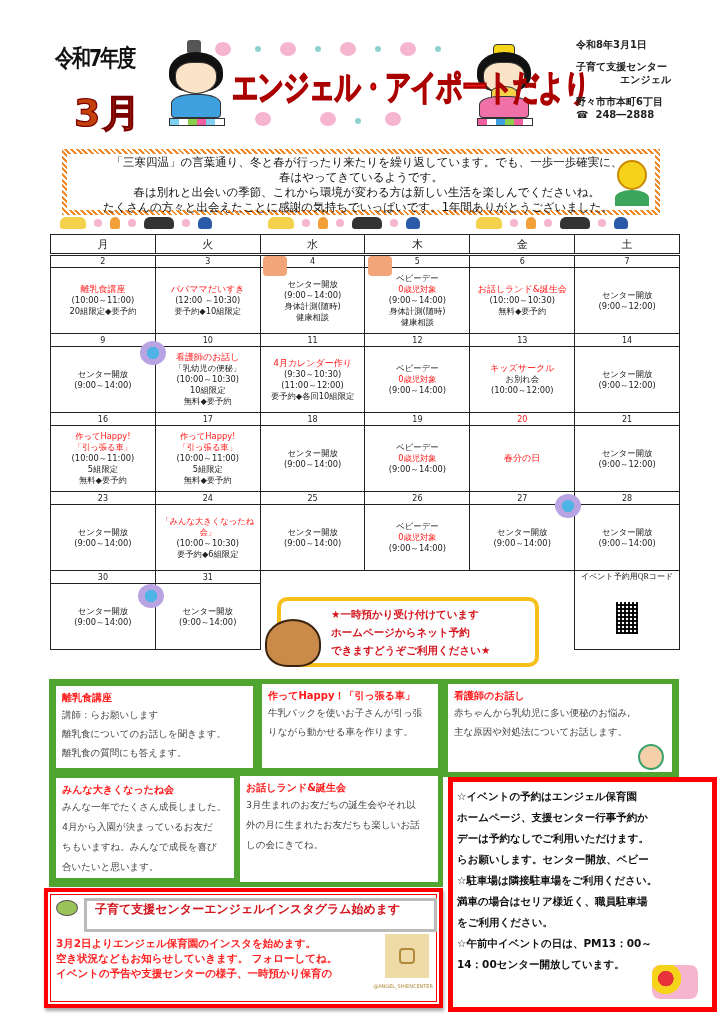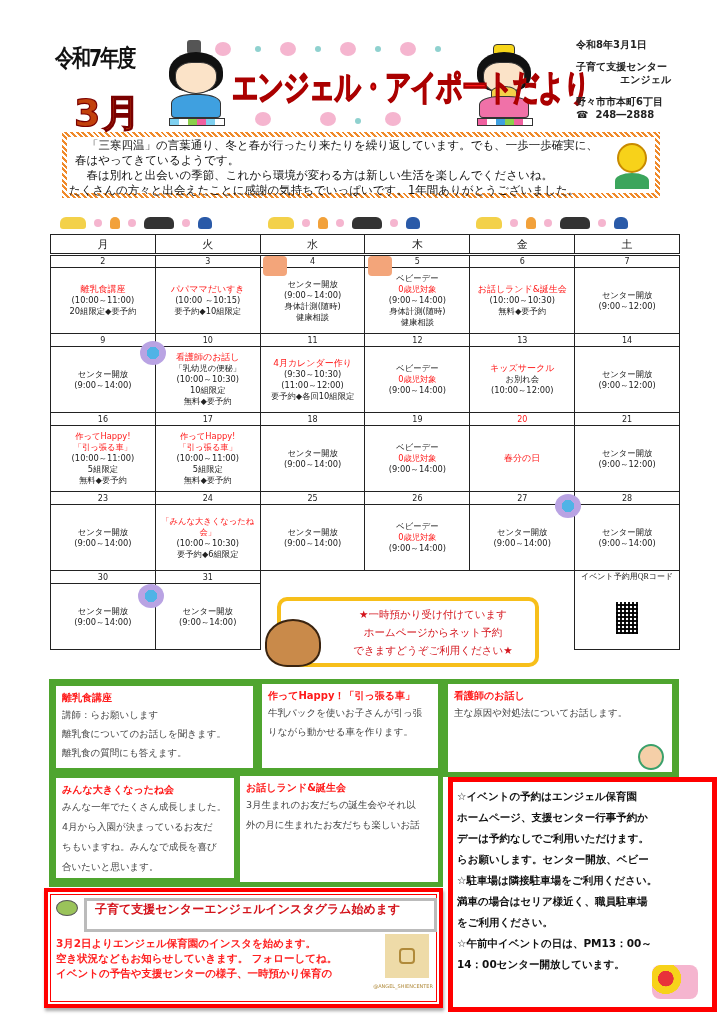--- a/index.html
+++ b/index.html
@@ -10,44 +10,44 @@
   
   .fiscal { left: 55px; top: 45px; font-size: 19px; font-weight: bold; letter-spacing: -2px; color: #111; transform: scaleY(1.25); }
   .month { left: 74px; top: 88px; font-size: 38px; font-weight: 900; color: #c2410c; -webkit-text-stroke: 1.2px #7a0000; letter-spacing: 2px; }
   .banner { left: 165px; top: 38px; width: 370px; height: 90px; }
   .banner-bg-dot { position: absolute; border-radius: 50%; }
   .banner-title { left: 232px; top: 70px; font-size: 26px; font-weight: 900; color: #ff1a1a; -webkit-text-stroke: 1px #a00; letter-spacing: -1px; transform: scaleY(1.35); white-space: nowrap; }
   .info { left: 576px; top: 38px; font-size: 10px; font-weight: bold; color: #222; line-height: 13px; }
   .info div { white-space: nowrap; }
 
   
-  .greeting { left: 62px; top: 132px; width: 598px; height: 66px;
+  .greeting { left: 62px; top: 149px; width: 598px; height: 66px;
     border: 5px solid transparent;
     background: linear-gradient(#fff,#fff) padding-box,
       repeating-linear-gradient(45deg,#f08a2a 0 2px,#fff 2px 4px) border-box;
-    font-size: 11.5px; line-height: 15px; padding: 1px 8px; color: #111; }
+    font-size: 11.5px; line-height: 15px; padding: 1px 8px; color: #111; text-align: center; }
   .greeting p { white-space: nowrap; }
 
   
   .strip { left: 60px; top: 213px; width: 620px; height: 20px; display: flex; gap: 8px; align-items: center; }
   .deco { width: 16px; height: 12px; border-radius: 6px 6px 3px 3px; }
 
   
   table.cal { position: absolute; left: 50px; top: 234px; width: 630px; border-collapse: collapse; table-layout: fixed; font-size: 8.5px; }
   .cal td, .cal th { border: 1.5px solid #222; text-align: center; vertical-align: middle; }
   .cal th { font-size: 11px; font-weight: normal; height: 20px; border-bottom: 3px double #222; }
   .cal td.dn { height: 13px; font-size: 8px; border-bottom: 1.5px solid #222; }
   .cal td.dc { height: 66px; line-height: 11px; font-size: 8.3px; }
   .red { color: #ff1a1a; }
   .ev-title { color: #ff1a1a; font-size: 9px; }
 
   
   .notice-wrap { left: 265px; top: 597px; width: 290px; height: 76px; }
   .notice { position: absolute; left: 12px; top: 0; width: 262px; height: 70px; border: 4px solid #f7bf1a; border-radius: 10px; background: #fff;
-     color: #d4141c; font-weight: normal; font-size: 10.5px; text-align: center; line-height: 18px; padding-top: 4px; padding-left: 50px; }
+     color: #d4141c; font-weight: bold; font-size: 10.5px; line-height: 18px; padding-top: 4px; padding-left: 50px; }
   .mascot { position: absolute; left: 0; top: 22px; width: 56px; height: 48px; border-radius: 50% 50% 40% 40%; background: #c98a4a; border: 2px solid #3a2410; }
   .qr-cell-label { font-size: 8px; font-family: Liberation Serif, serif; }
   .qr { width: 22px; height: 32px; margin: 20px auto 0; background:
     repeating-linear-gradient(90deg,#111 0 2px,#fff 2px 4px),
     repeating-linear-gradient(0deg,#111 0 2px,#fff 2px 4px); background-blend-mode: multiply; }
 
   
   .green-frame { left: 49px; top: 679px; width: 394px; height: 208px; background: #4fa52f; }
   .green-frame-r { left: 443px; top: 679px; width: 236px; height: 98px; background: #4fa52f; }
   .ibox { background: #fff; position: absolute; padding: 4px 6px; font-size: 9.5px; line-height: 19px; color: #444; }
@@ -167,21 +167,21 @@
       <td class="dn">7</td>
     </tr>
     <tr>
       <td class="dc">
         <div class="ev-title">離乳食講座</div>
         <div>(10:00～11:00)</div>
         <div>20組限定◆要予約</div>
       </td>
       <td class="dc">
         <div class="ev-title">パパママだいすき</div>
-        <div>(10:00 ～10:15)</div>
+        <div>(12:00 ～10:30)</div>
         <div>要予約◆10組限定</div>
       </td>
       <td class="dc">
         <div>センター開放</div>
         <div>(9:00～14:00)</div>
         <div>身体計測(随時)</div>
         <div>健康相談</div>
       </td>
       <td class="dc">
         <div>ベビーデー</div>
@@ -367,34 +367,36 @@
   <div>離乳食についてのお話しを聞きます。</div>
   <div>離乳食の質問にも答えます。</div>
 </div>
 <div class="ibox" style="left:262px;top:684px;width:176px;height:84px;">
   <div class="t">作ってHappy！「引っ張る車」</div>
   <div>牛乳パックを使いお子さんが引っ張</div>
   <div>りながら動かせる車を作ります。</div>
 </div>
 <div class="ibox" style="left:448px;top:684px;width:224px;height:88px;">
   <div class="t">看護師のお話し</div>
+  <div>赤ちゃんから乳幼児に多い便秘のお悩み,</div>
   <div>主な原因や対処法についてお話します。</div>
   <div style="position:absolute;right:8px;bottom:2px;width:26px;height:26px;border-radius:50%;background:#f5cfa8;border:2px solid #3aa06a;"></div>
 </div>
 <div class="ibox" style="left:56px;top:778px;width:178px;height:100px;line-height:20px;">
   <div class="t">みんな大きくなったね会</div>
   <div style="white-space:nowrap">みんな一年でたくさん成長しました。</div>
   <div>4月から入園が決まっているお友だ</div>
   <div>ちもいますね。みんなで成長を喜び</div>
   <div>合いたいと思います。</div>
 </div>
 <div class="ibox" style="left:240px;top:776px;width:198px;height:106px;line-height:20px;">
   <div class="t">お話しランド&amp;誕生会</div>
   <div>3月生まれのお友だちの誕生会やそれ以</div>
   <div>外の月に生まれたお友だちも楽しいお話</div>
+  <div>しの会にきてね。</div>
 </div>
 
 <div class="abs redbox">
   <div>☆イベントの予約はエンジェル保育園</div>
   <div>ホームページ、支援センター行事予約か</div>
   <div>デーは予約なしでご利用いただけます。</div>
   <div>らお願いします。センター開放、ベビー</div>
   <div style="white-space:nowrap">☆駐車場は隣接駐車場をご利用ください。</div>
   <div>満車の場合はセリア様近く、職員駐車場</div>
   <div>をご利用ください。</div>

